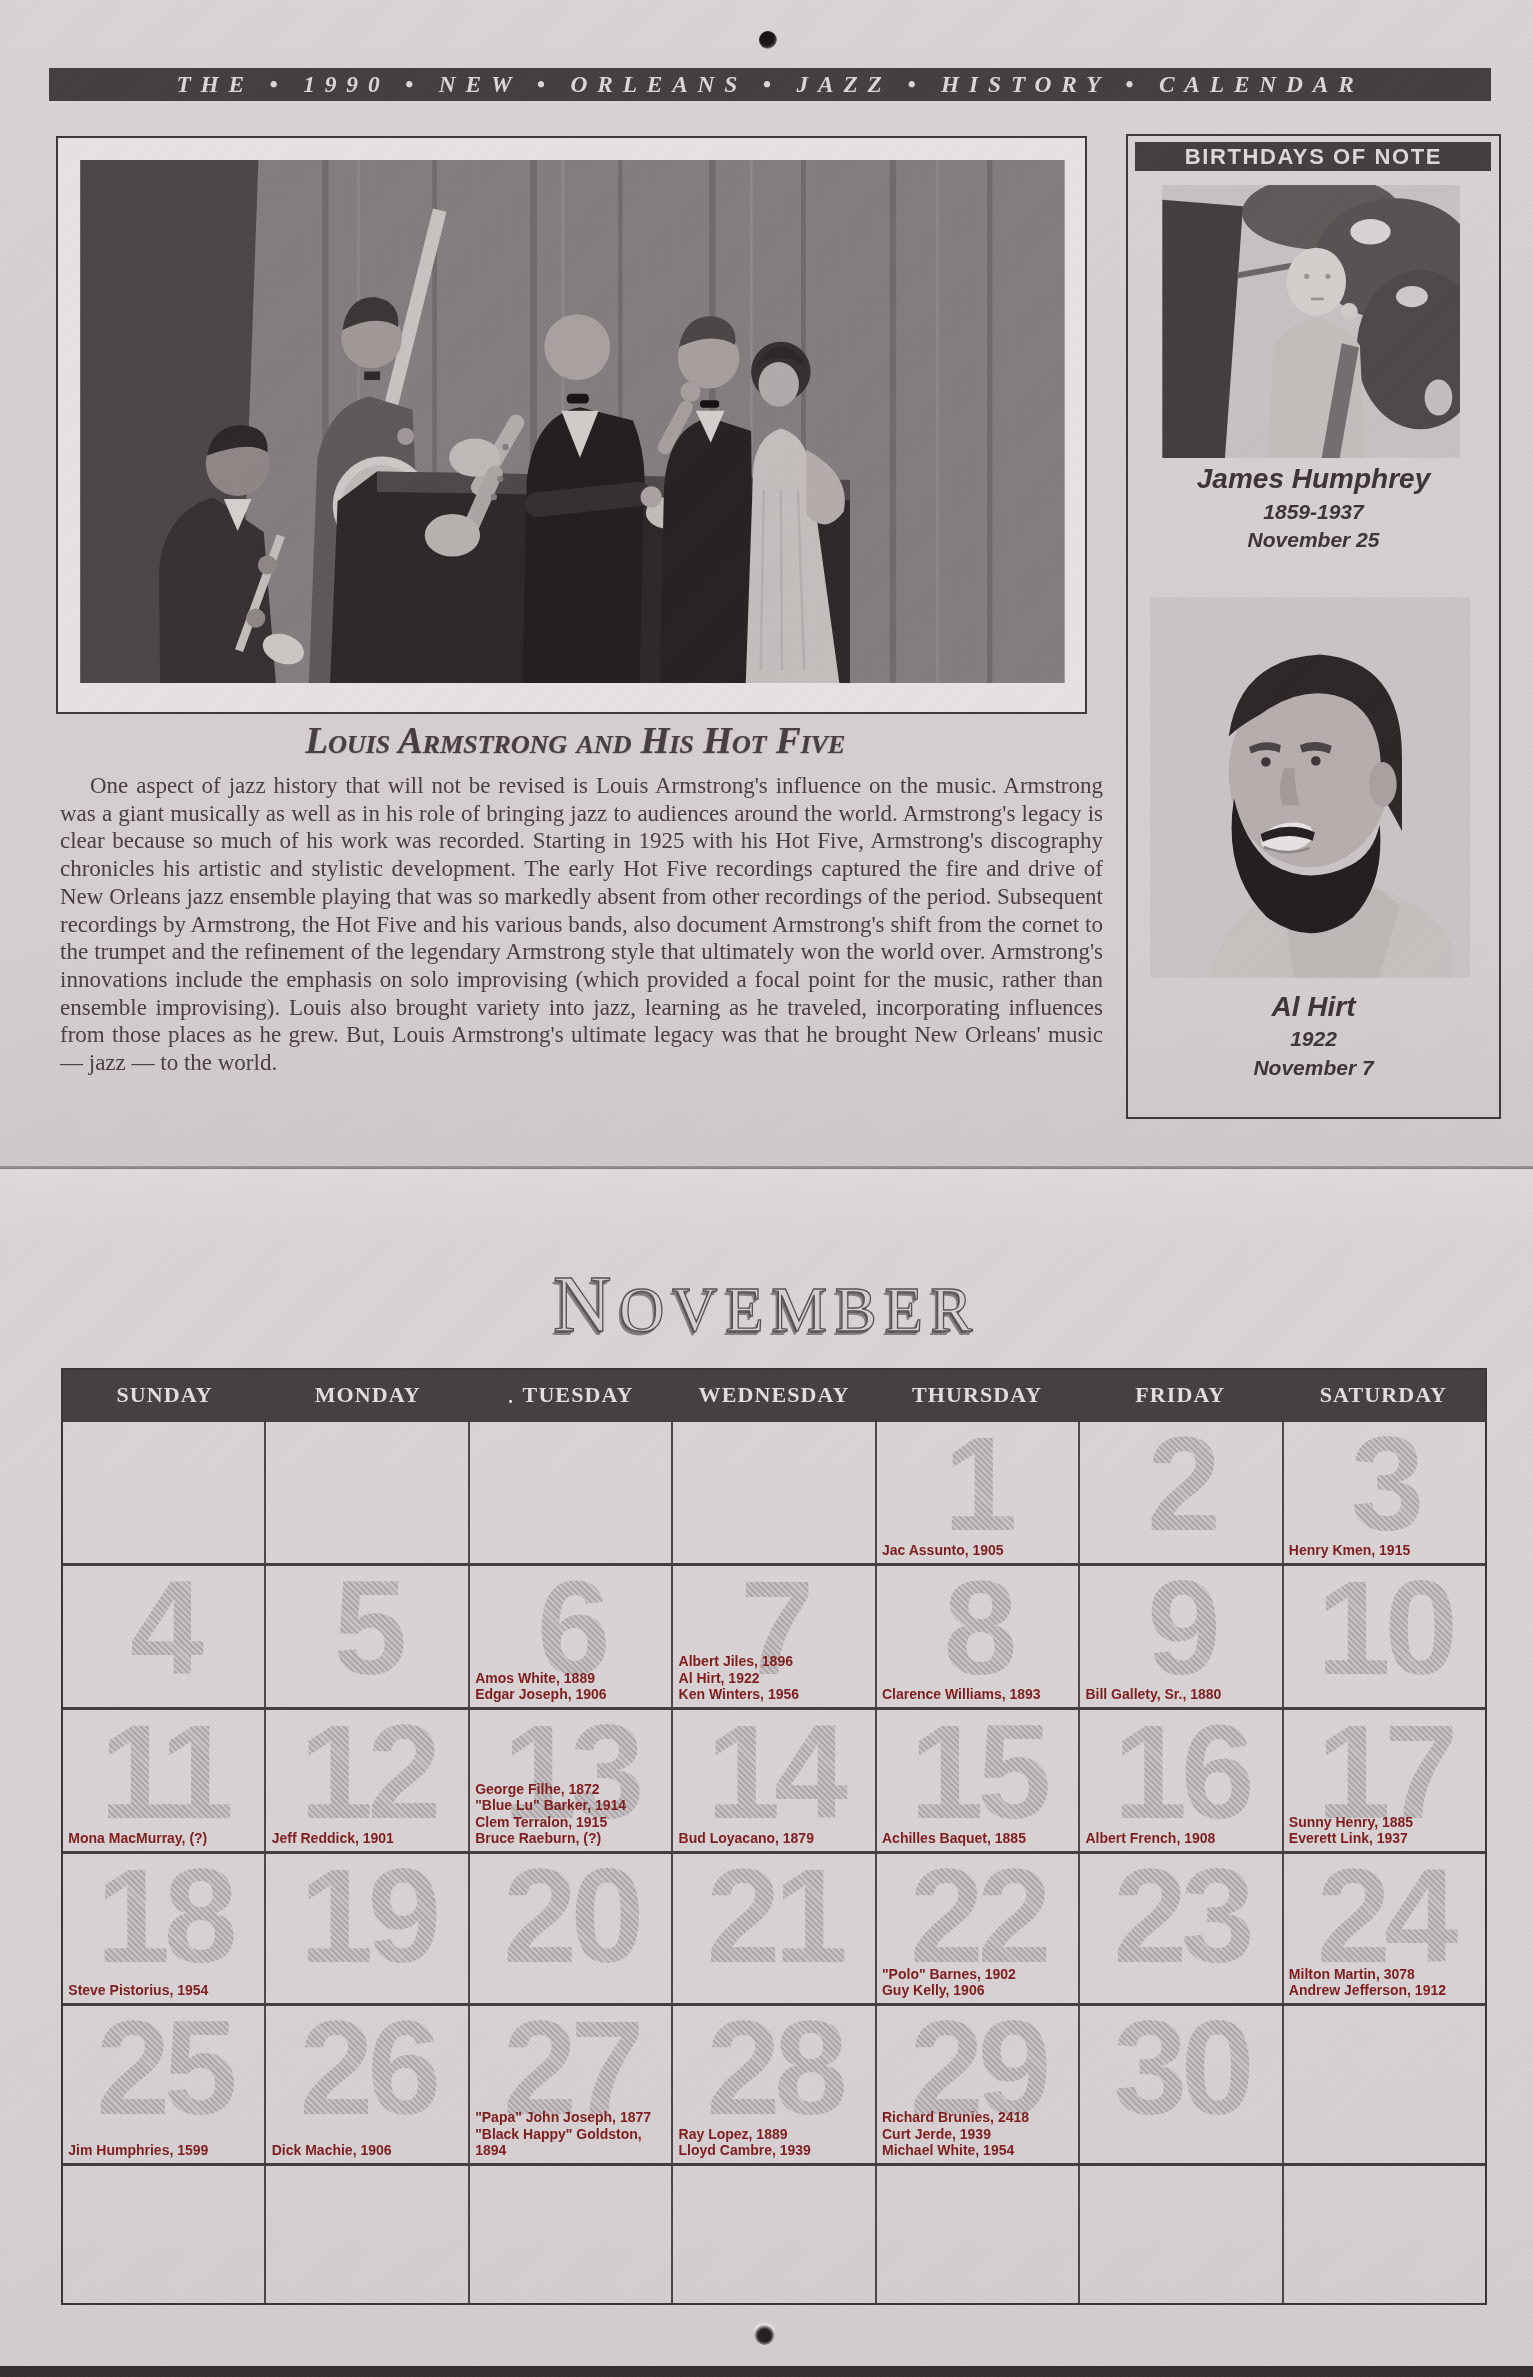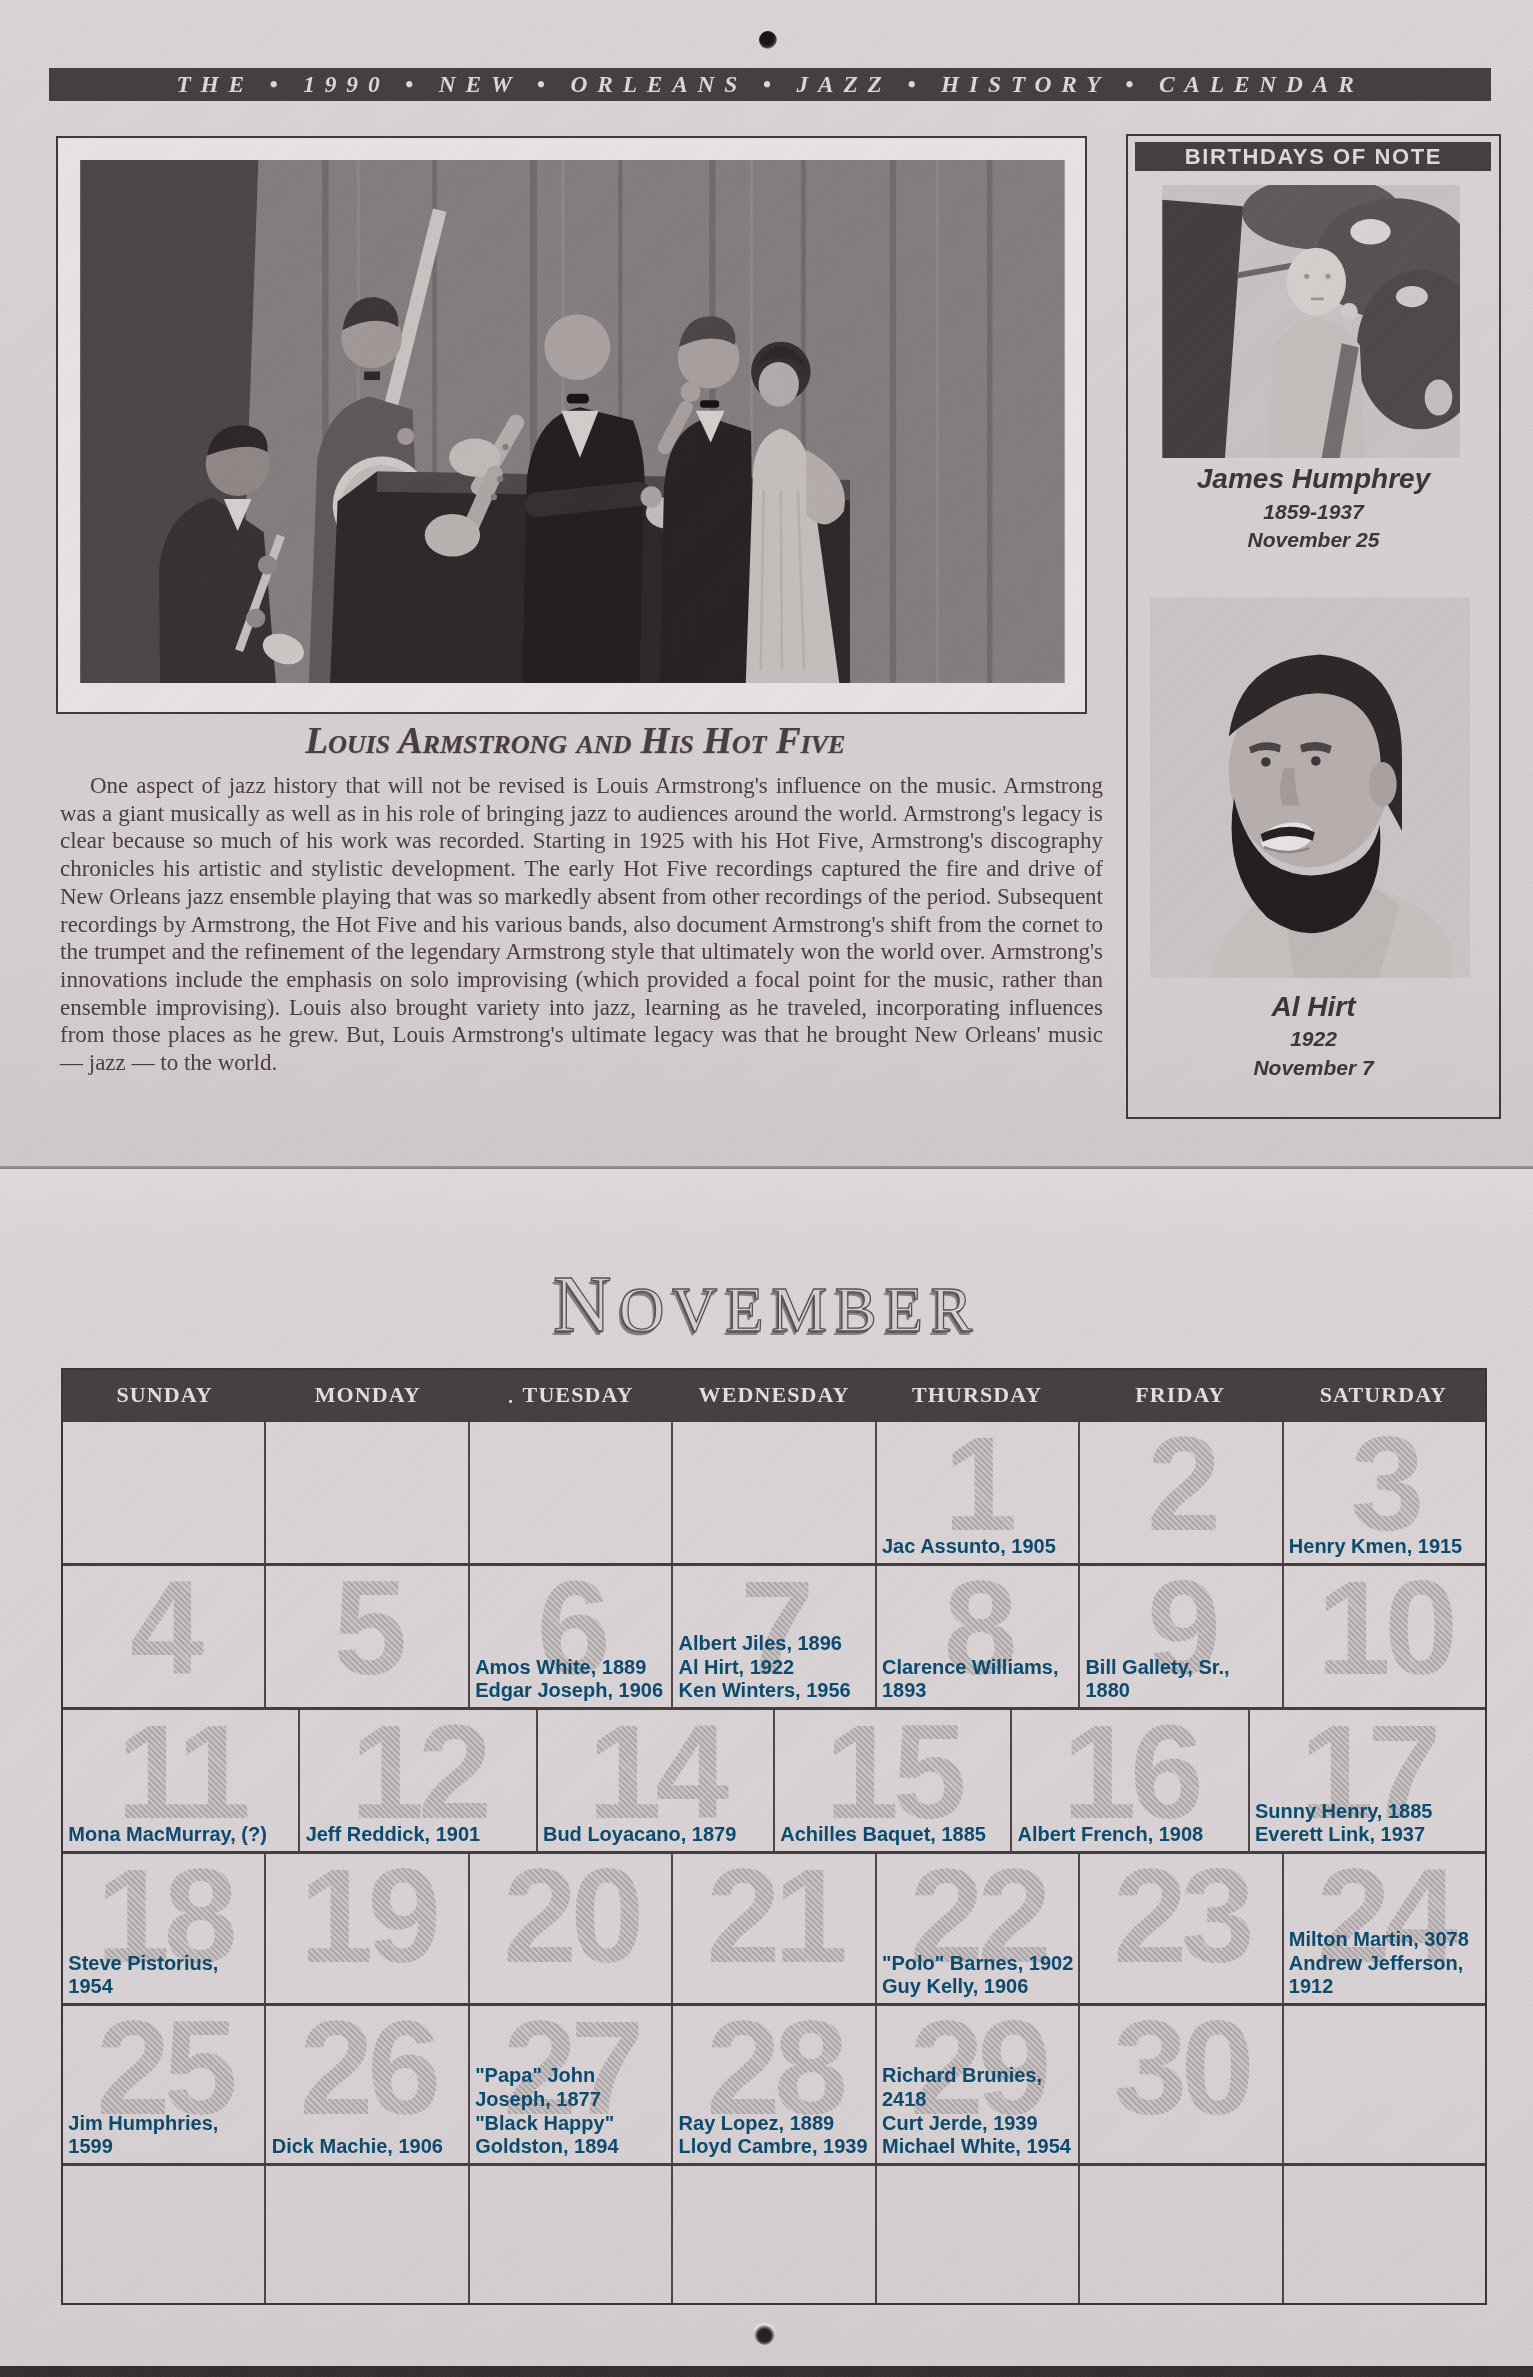--- a/index.html
+++ b/index.html
@@ -72,21 +72,21 @@
   .row-3{height:149px;}.row-4{height:157px;}.row-5{flex:1;}
   .cal-cell{flex:1;position:relative;border-left:2.1px solid #4c4547;box-sizing:border-box;overflow:hidden;}
   .cal-cell:first-child{border-left:none;}
   .daynum{position:absolute;left:0;right:0;top:1.1px;text-align:center;
     font-weight:bold;font-size:133px;line-height:.92;letter-spacing:-6.4px;color:#b6b0b2;}
   @supports ((-webkit-background-clip:text) or (background-clip:text)){
     .daynum{background:repeating-linear-gradient(45deg,#aea8aa 0 2.1px,#c9c3c5 2.1px 4.3px);
       -webkit-background-clip:text;background-clip:text;color:transparent;}
   }
   .names{position:absolute;left:5.3px;right:3.2px;bottom:4.3px;z-index:2;
-    font-weight:bold;font-size:20px;line-height:1.18;color:#0c4a6e;}
+    font-weight:bold;font-size:14px;line-height:1.18;color:#7f1d1d;}
 </style>
 </head>
 <body>
 
 <div id="stage">
 
   <div class="page-top"></div>
   <div class="page-bottom"></div>
   <div class="page-split"></div>
   <div class="abs hole hole-top"></div>
@@ -334,20 +334,29 @@
               <div class="nameline">Mona MacMurray, (?)</div>
             </div>
           </div>
           <div class="cal-cell">
             <div class="daynum">12</div>
             <div class="names">
               <div class="nameline">Jeff Reddick, 1901</div>
             </div>
           </div>
           <div class="cal-cell">
+            <div class="daynum">13</div>
+            <div class="names">
+              <div class="nameline">George Filhe, 1872</div>
+              <div class="nameline">"Blue Lu" Barker, 1914</div>
+              <div class="nameline">Clem Terralon, 1915</div>
+              <div class="nameline">Bruce Raeburn, (?)</div>
+            </div>
+          </div>
+          <div class="cal-cell">
             <div class="daynum">14</div>
             <div class="names">
               <div class="nameline">Bud Loyacano, 1879</div>
             </div>
           </div>
           <div class="cal-cell">
             <div class="daynum">15</div>
             <div class="names">
               <div class="nameline">Achilles Baquet, 1885</div>
             </div>

